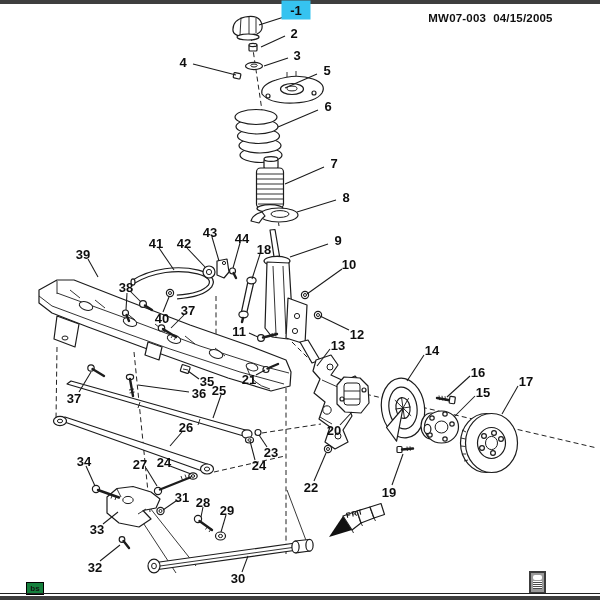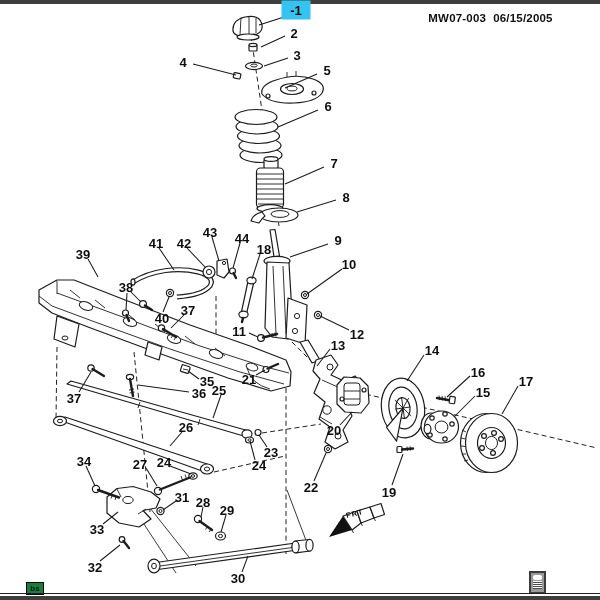--- a/index.html
+++ b/index.html
@@ -33,21 +33,21 @@
   .callout{font-family:"Liberation Sans",sans-serif;font-size:13px;font-weight:700;
            fill:#0e0e0e;text-anchor:middle}
 </style>
 </head>
 <body>
 
 <div class="stage">
   <div class="bar-top"></div>
 
   <div class="header">
-    <span>MW07-003</span><span class="date">06/15/2005</span>
+    <span>MW07-003</span><span class="date">04/15/2005</span>
   </div>
 
   <svg class="drawing" viewBox="0 0 600 600">
     <g id="dash-layer">
         <line x1="251" y1="36" x2="279" y2="226" class="dash"></line>
         <line x1="292" y1="342" x2="312" y2="362" class="dash"></line>
         <line x1="318" y1="383" x2="597" y2="448" class="dash"></line>
         <line x1="216" y1="296" x2="216" y2="372" class="dash"></line>
         <line x1="134" y1="352" x2="150" y2="512" class="dash"></line>
         <line x1="57" y1="347" x2="56" y2="420" class="dash"></line>

